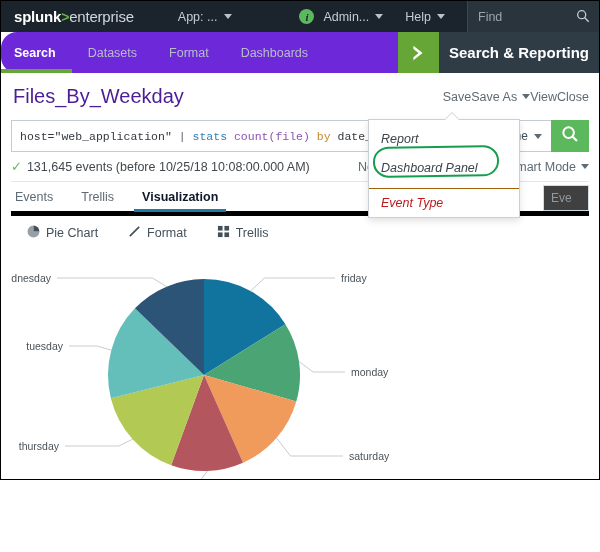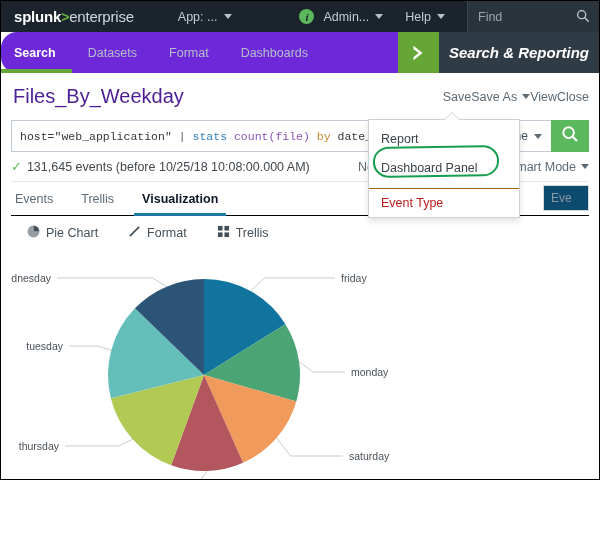--- a/index.html
+++ b/index.html
@@ -112,21 +112,20 @@
     position: absolute;
     left: 0; right: 0; bottom: 0;
     height: 4px;
     background: #65a637;
   }
   .app-chip {
     position: absolute;
     right: 0; top: 0; bottom: 0;
     display: flex; align-items: center;
     background: #2f3b45;
-    font-style: italic;
   }
   .app-chip-icon {
     width: 41px; height: 41px;
     background: #65a637;
     display: flex; align-items: center; justify-content: center;
   }
   .app-chip-label {
     color: #ffffff;
     font-size: 15px;
     font-weight: bold;
@@ -229,21 +228,21 @@
     display: flex; align-items: center; gap: 5px;
     white-space: nowrap;
   }
 
   
   .restabs {
     height: 34px;
     margin: 0 10px;
     display: flex;
     align-items: stretch;
-    border-bottom: 1px solid #000000;
+    border-bottom: 5px solid #000000;
     position: relative;
   }
   .rtab {
     display: flex; align-items: center;
     padding: 0 14px;
     font-size: 12.5px;
     color: #5e6b75;
     position: relative;
     white-space: nowrap;
   }
@@ -252,21 +251,21 @@
   .rtab.active::after {
     content: "";
     position: absolute;
     left: 6px; right: 6px; bottom: -1px;
     height: 3px;
     background: #1e7ba6;
   }
   .rtabs-right {
     position: absolute; right: 0; top: 3px;
     border: 1px solid #d5dade;
-    background: #0c4a6e;
+    background: #404040;
     height: 26px;
     width: 46px;
     display: flex; align-items: center;
     padding-left: 7px;
     font-size: 12px;
     color: #8d99a3;
     overflow: hidden;
   }
 
   
@@ -302,20 +301,21 @@
   .dropdown {
     position: absolute;
     left: 367px;
     top: 118px;
     width: 152px;
     background: #ffffff;
     border: 1px solid #c9d0d6;
     box-shadow: 0 3px 7px rgba(0,0,0,0.12);
     z-index: 40;
     padding: 4px 0 0 0;
+    font-style: italic;
   }
   .dd-arrow {
     position: absolute;
     top: -7px; left: 76px;
     width: 0; height: 0;
     border-left: 7px solid transparent;
     border-right: 7px solid transparent;
     border-bottom: 7px solid #ffffff;
     filter: drop-shadow(0 -1px 0 #c9d0d6);
   }

